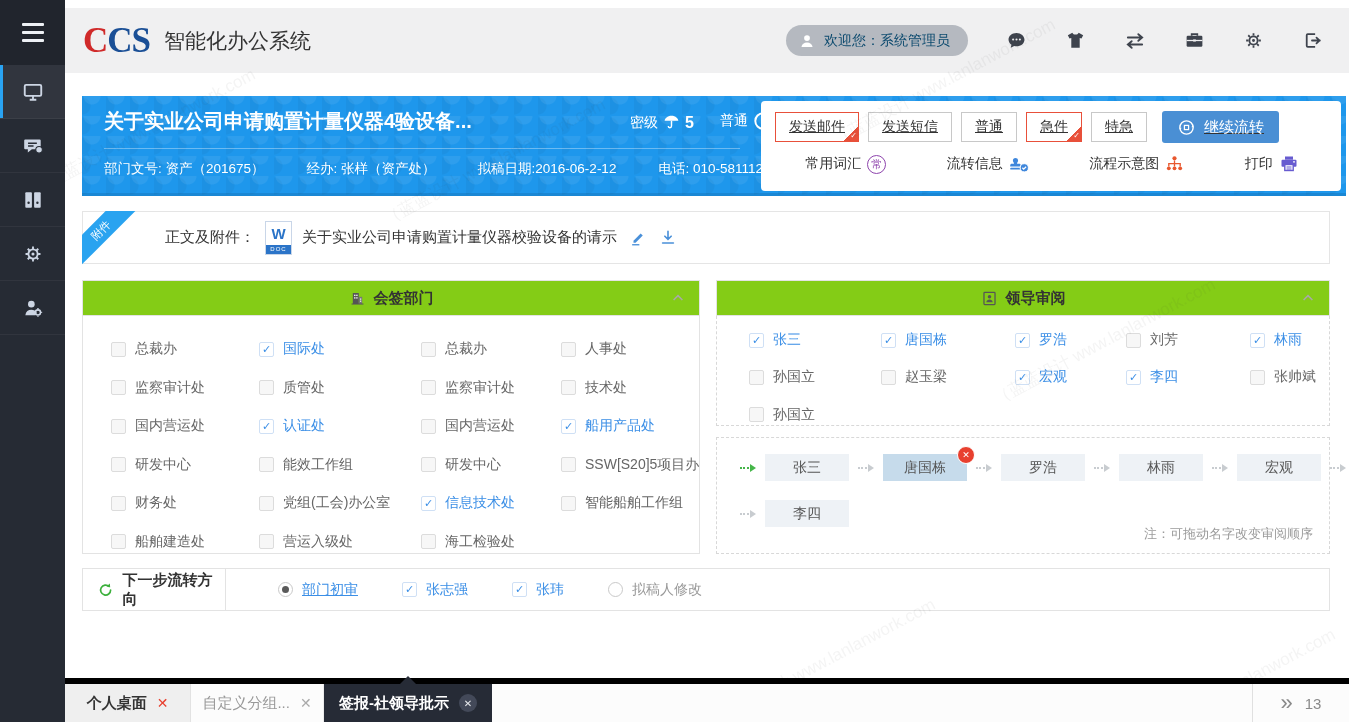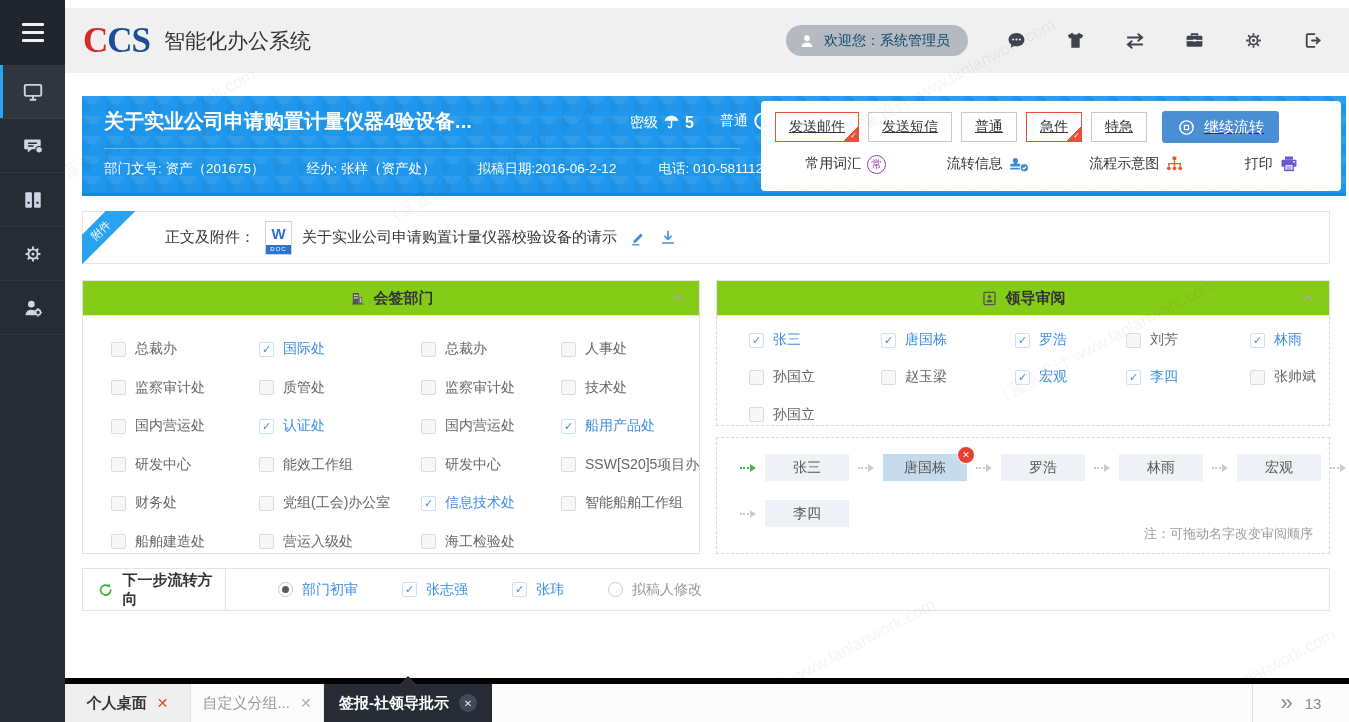--- a/index.html
+++ b/index.html
@@ -115,21 +115,21 @@
   .nextbar{left:82px;top:568px;width:1248px;height:43px;border:1px solid #e3e3e3;display:flex;align-items:center;}
   .ns-left{width:143px;height:100%;border-right:1px solid #e3e3e3;display:flex;align-items:center;
            gap:8px;padding-left:14px;box-sizing:border-box;}
   .ns-left b{font-size:15px;}
   .ns-options{display:flex;align-items:center;gap:44px;margin-left:52px;}
   .ns-item{display:inline-flex;align-items:center;cursor:pointer;}
   .radio{width:15px;height:15px;border:1px solid #c9c9c9;border-radius:50%;background:#fff;
          display:inline-flex;align-items:center;justify-content:center;flex:none;box-sizing:border-box;cursor:pointer;}
   .radio.selected::after{content:"";width:7px;height:7px;border-radius:50%;background:#5a5a5a;}
   .nslabel{margin-left:9px;font-size:14px;}
-  .nslabel.blue{color:#3a8ee6;} .nslabel.gray{color:#999;}
+  .nslabel.blue{color:#3a8ee6;text-decoration:underline;} .nslabel.gray{color:#999;}
 
   
   .footer{position:absolute;left:65px;right:0;bottom:0;height:38px;background:#fcfcfc;
           border-top:6px solid #000000;display:flex;z-index:4;}
   .tab{height:100%;display:flex;align-items:center;justify-content:center;gap:10px;font-size:15px;cursor:pointer;box-sizing:border-box;}
   .tab1{width:126px;background:#efefef;border-right:1px solid #e2e2e2;color:#333;font-weight:bold;}
   .tab2{width:133px;color:#999;border-right:1px solid #ececec;}
   .tab3{width:168px;background:#262b36;color:#fff;font-weight:bold;position:relative;}
   .tri{position:absolute;top:-8px;left:50%;margin-left:-8px;width:0;height:0;
        border-left:8px solid transparent;border-right:8px solid transparent;border-bottom:8px solid #262b36;}

